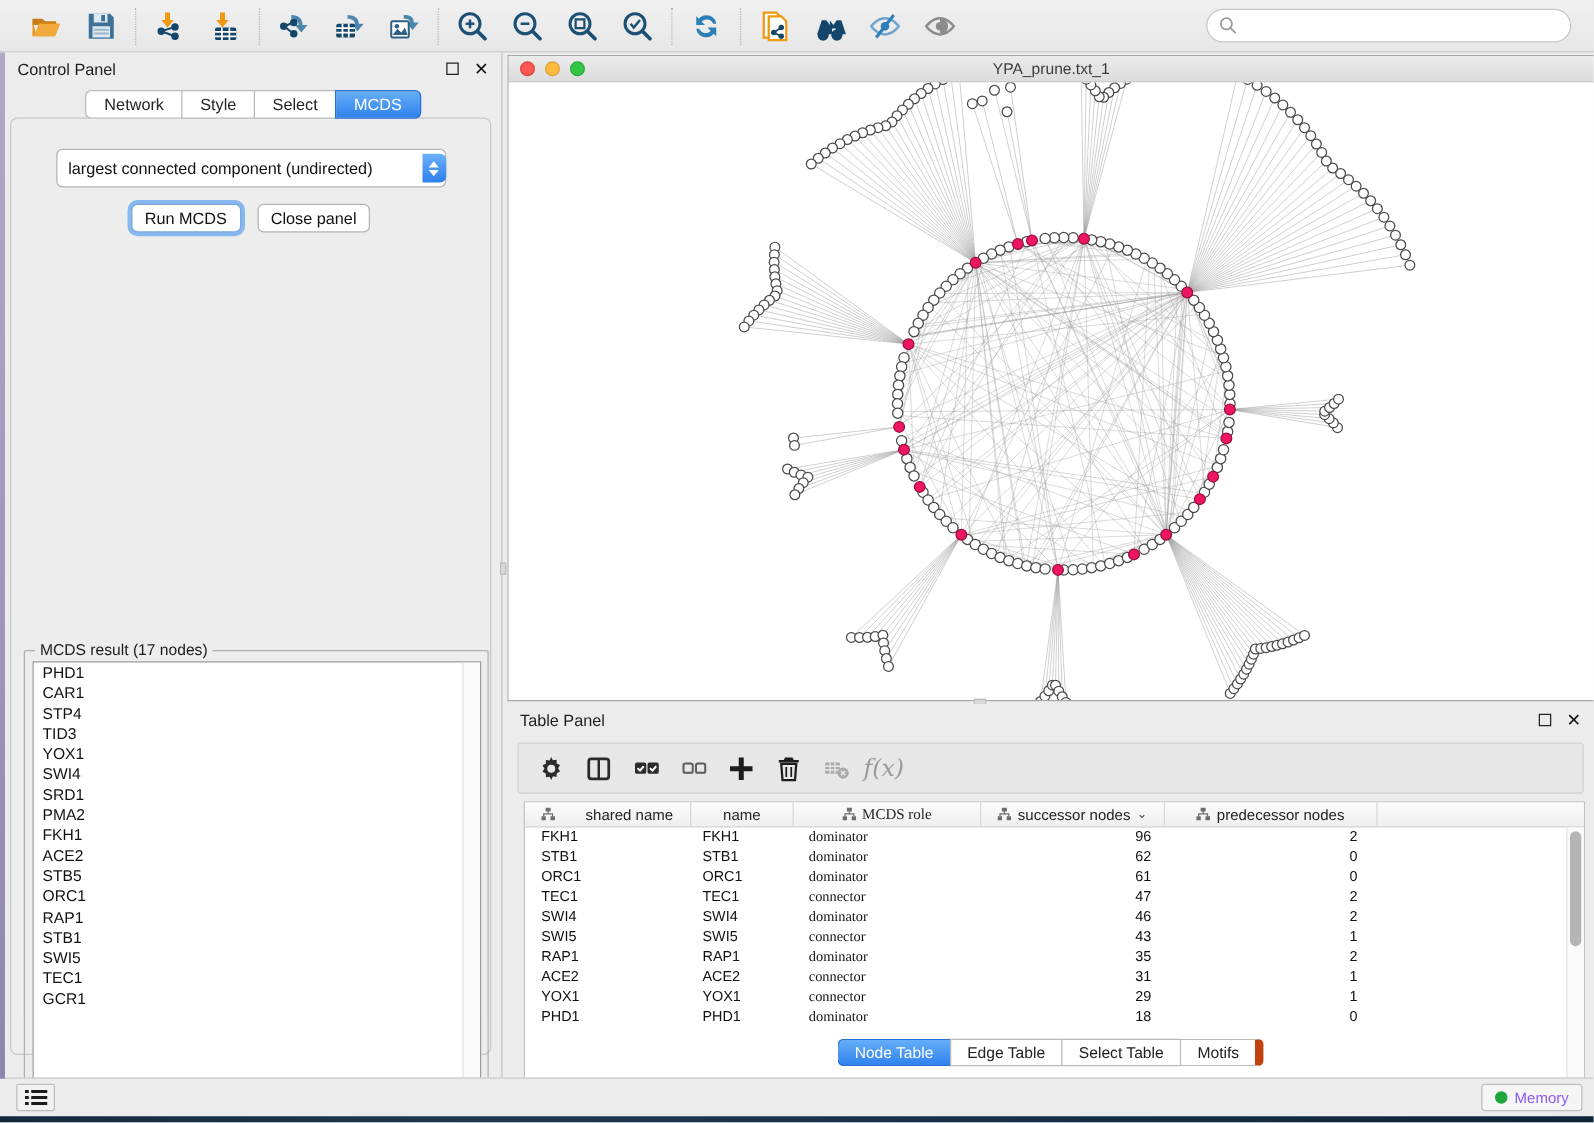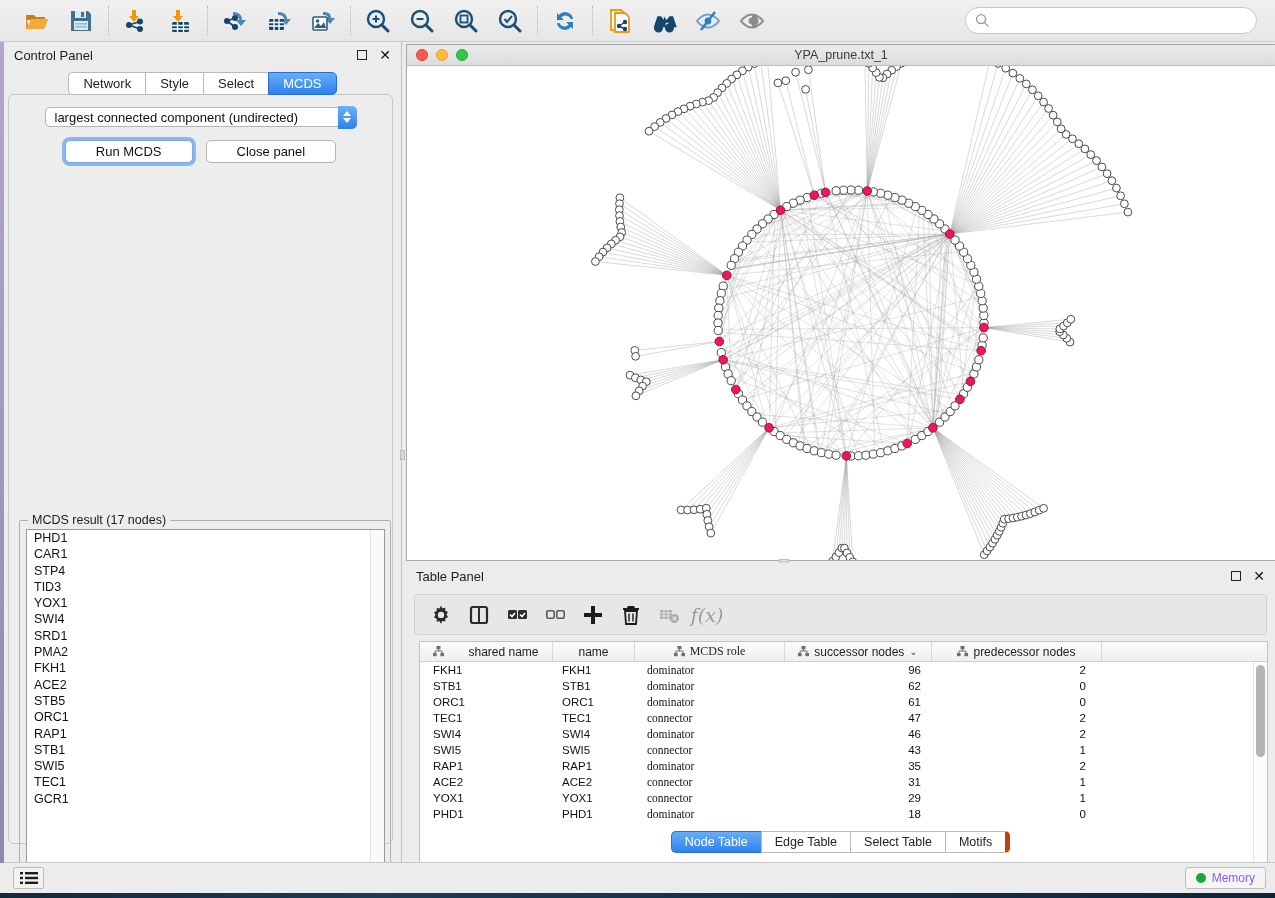--- a/index.html
+++ b/index.html
@@ -28,28 +28,28 @@
   .panel-titlebar .spacer { flex:1; }
   .win-float { width:10px; height:10px; border:1.5px solid #222; margin-right:12px; cursor:pointer; }
   .win-close { font-size:14px; font-weight:bold; color:#111; line-height:10px; cursor:pointer; }
   .cp-tabs { position:absolute; left:0; top:30px; width:100%; display:flex; justify-content:center; z-index:2; }
   .cp-tab { font-size:13px; padding:3px 14px; background:#fff; border:1px solid #b9b9b9; border-right:none; color:#222; cursor:pointer; }
   .cp-tab:first-child { border-radius:5px 0 0 5px; }
   .cp-tab:last-child { border-radius:0 5px 5px 0; border-right:1px solid #b9b9b9; }
   .cp-tab.active { background:linear-gradient(#66aef8,#2f82ef); border-color:#2a6fd4; color:#fff; }
   .cp-inner { position:absolute; left:4px; top:52px; width:385px; height:750px; background:#ededed; border:1px solid #c6c6c6; border-radius:6px; }
   .opt-label { text-align:center; font-size:13px; color:#1c1c1c; margin-top:22px; }
-  .opt-select { margin:12px auto 0 auto; width:312px; height:20px; background:#fff; border:1px solid #b4b4b4; border-radius:5px; display:flex; align-items:center; cursor:pointer; }
+  .opt-select { margin:24px auto 0 auto; width:312px; height:31px; background:#fff; border:1px solid #b4b4b4; border-radius:5px; display:flex; align-items:center; cursor:pointer; }
   .opt-select .val { flex:1; font-size:13px; color:#111; padding-left:9px; white-space:nowrap; }
   .opt-select .stepper { width:19px; height:23px; margin-right:-1px; border-radius:0 5px 5px 0; background:linear-gradient(#6cb1f8,#2f7fee); display:flex; flex-direction:column; align-items:center; justify-content:center; gap:2px; }
   .opt-select .stepper span { width:0; height:0; border-left:4px solid transparent; border-right:4px solid transparent; }
   .opt-select .stepper .up { border-bottom:5px solid #fff; }
   .opt-select .stepper .dn { border-top:5px solid #fff; }
   .cp-buttons { display:flex; justify-content:center; gap:13px; margin-top:13px; }
-  .btn { font-size:13px; color:#111; background:#fff; border:1px solid #b4b4b4; border-radius:5px; padding:3px 30px; cursor:pointer; }
+  .btn { font-size:13px; color:#111; background:#fff; border:1px solid #b4b4b4; border-radius:5px; padding:3px 10px; cursor:pointer; }
   .btn.focused { box-shadow:0 0 0 3px rgba(100,165,240,.75); border-color:#7aa8e0; }
   .mcds-group { position:absolute; left:10px; top:425px; width:372px; height:371px; border:1px solid #b0b0b0; border-radius:2px; }
   .mcds-group .legend { position:absolute; left:8px; top:-8px; background:#ededed; padding:0 4px; font-size:12.5px; color:#1b1b1b; }
   .mcds-list { position:absolute; left:6px; top:8px; width:359px; height:356px; background:#fff; border:1px solid #9a9a9a; overflow:hidden; }
   .mcds-list .items { position:absolute; left:0; top:0; width:calc(100% - 14px); }
   .mcds-item { font-size:12.5px; color:#111; line-height:16.3px; padding-left:7px; cursor:default; }
   .mcds-scroll { position:absolute; right:0; top:0; width:14px; height:100%; background:#fafafa; border-left:1px solid #e2e2e2; }
 
   
   .network-window { position:absolute; left:406px; top:44px; width:869px; height:517px; background:#fff; border:1px solid #a8a8a8; border-right:none; }
@@ -83,21 +83,21 @@
   .col-1 { width:82px; padding-left:9px; }
   .col-2 { width:150px; padding-left:12px;font-family:Liberation Serif, serif; }
   .col-3 { width:147px; text-align:right; padding-right:11px; }
   .col-4 { width:170px; text-align:right; padding-right:16px; }
   .col-fill { flex:1; border-right:none !important; }
   .nt-vscroll { position:absolute; right:0; top:20px; width:14px; bottom:0; background:#fbfbfb; border-left:1px solid #e4e4e4; }
   .nt-thumb { position:absolute; left:2px; top:3px; width:9px; height:92px; background:#b5b5b5; border-radius:5px; }
   .tp-tabs { position:absolute; left:0; top:268px; width:100%; display:flex; justify-content:center; }
   .tp-tab { font-size:12.5px; padding:3px 13px; background:#fff; border:1px solid #b9b9b9; border-right:none; color:#222; cursor:pointer; }
   .tp-tab:first-child { border-radius:5px 0 0 5px; }
-  .tp-tab:last-child { border-radius:0 5px 5px 0; border-right:5px solid #c2410c; }
+  .tp-tab:last-child { border-radius:0 5px 5px 0; border-right:7px solid #c2410c; }
   .tp-tab.active { background:linear-gradient(#66aef8,#2f82ef); border-color:#2a6fd4; color:#fff; }
 
   
   .status-bar { position:absolute; left:4px; top:862px; width:1271px; height:31px; background:#ececec; border-top:1px solid #c9c9c9; display:flex; align-items:center; padding:0 9px; }
   .list-btn { width:31px; height:22px; background:#f2f2f2; border:1px solid #bdbdbd; border-radius:2px; display:flex; align-items:center; justify-content:center; cursor:pointer; }
   .memory-btn { margin-left:auto; height:22px; background:#f5f5f5; border:1px solid #bdbdbd; border-radius:3px; display:flex; align-items:center; gap:6px; padding:0 10px; font-size:12px; color:#8b5cf6; cursor:pointer; }
   .memory-dot { width:10px; height:10px; border-radius:50%; background:#1ea63b; }
 </style>
 </head>
 <body>

